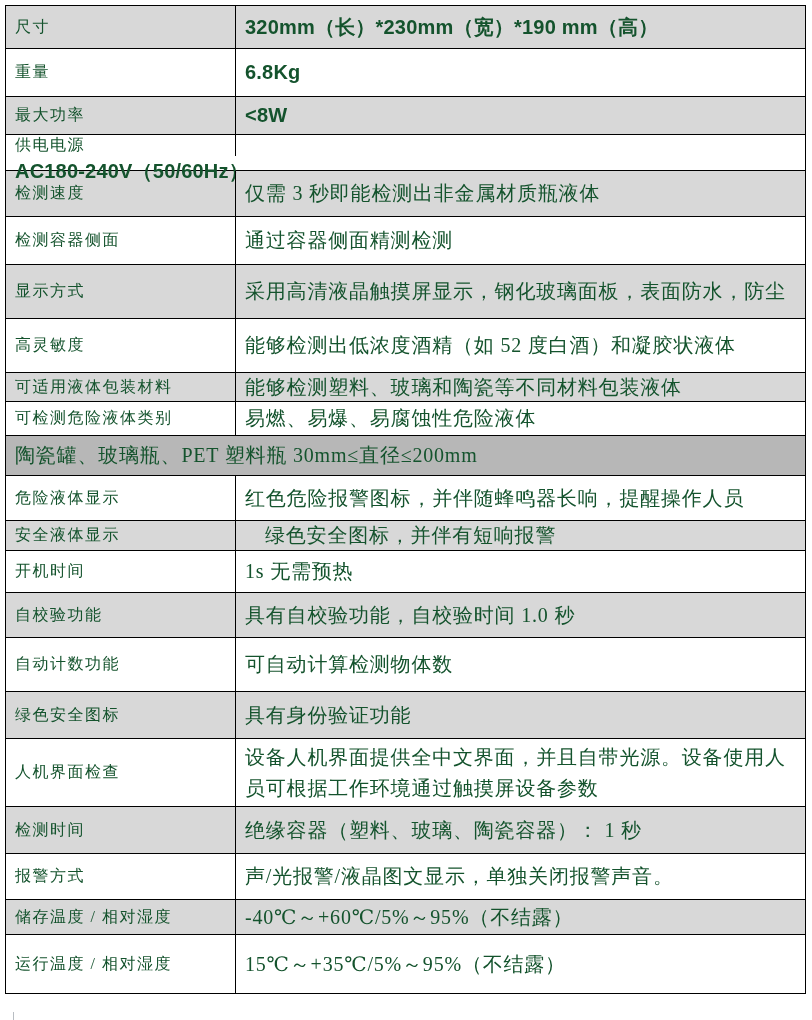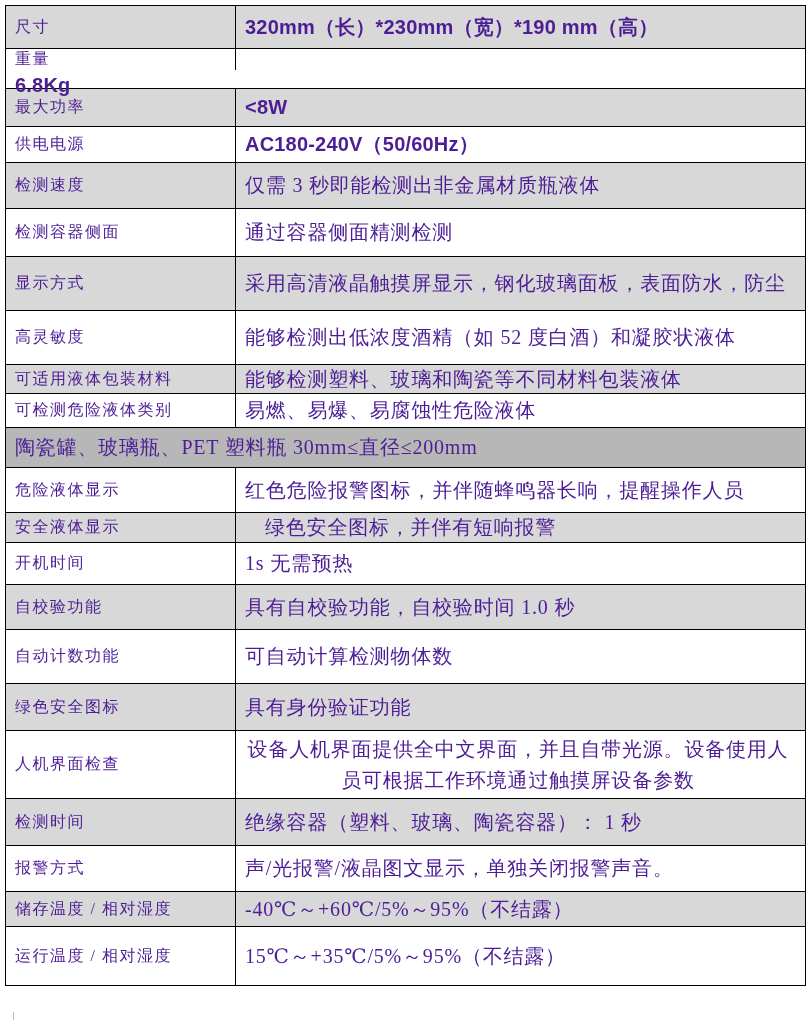--- a/index.html
+++ b/index.html
@@ -27,22 +27,21 @@
   }
   .row {
     display: flex;
     border-bottom: 1px solid #000;
     box-sizing: border-box;
   }
   .cell {
     display: flex;
     align-items: center;
     box-sizing: border-box;
-    color: #4c1d95;
-    text-align: center;
+    color: #14532d;
   }
   .label {
     width: 230px;
     min-width: 230px;
     border-right: 1px solid #000;
     padding-left: 9px;
     font-size: 16px;
     letter-spacing: 1.5px;
   }
   .value {
@@ -70,31 +69,31 @@
 </head>
 <body>
 
 <div class="page">
   <div class="spec-table">
   <div class="row" style="height: 43px; background: rgb(216, 216, 216);">
     <div class="cell label">尺寸</div>
     <div class="cell value bold-sans">320mm（长）*230mm（宽）*190 mm（高）</div>
   </div>
 
-  <div class="row" style="height: 40px; background: rgb(255, 255, 255); flex-direction: column;">
+  <div class="row" style="height: 48px; background: rgb(255, 255, 255);">
     <div class="cell label">重量</div>
     <div class="cell value bold-sans">6.8Kg</div>
   </div>
 
   <div class="row" style="height: 38px; background: rgb(216, 216, 216);">
     <div class="cell label">最大功率</div>
     <div class="cell value bold-sans">&lt;8W</div>
   </div>
 
-  <div class="row" style="height: 36px; background: rgb(255, 255, 255);">
+  <div class="row" style="height: 36px; background: rgb(255, 255, 255); flex-direction: column;">
     <div class="cell label">供电电源</div>
     <div class="cell value bold-sans">AC180-240V（50/60Hz）</div>
   </div>
 
   <div class="row" style="height: 46px; background: rgb(216, 216, 216);">
     <div class="cell label">检测速度</div>
     <div class="cell value">仅需 3 秒即能检测出非金属材质瓶液体</div>
   </div>
 
   <div class="row" style="height: 48px; background: rgb(255, 255, 255);">

